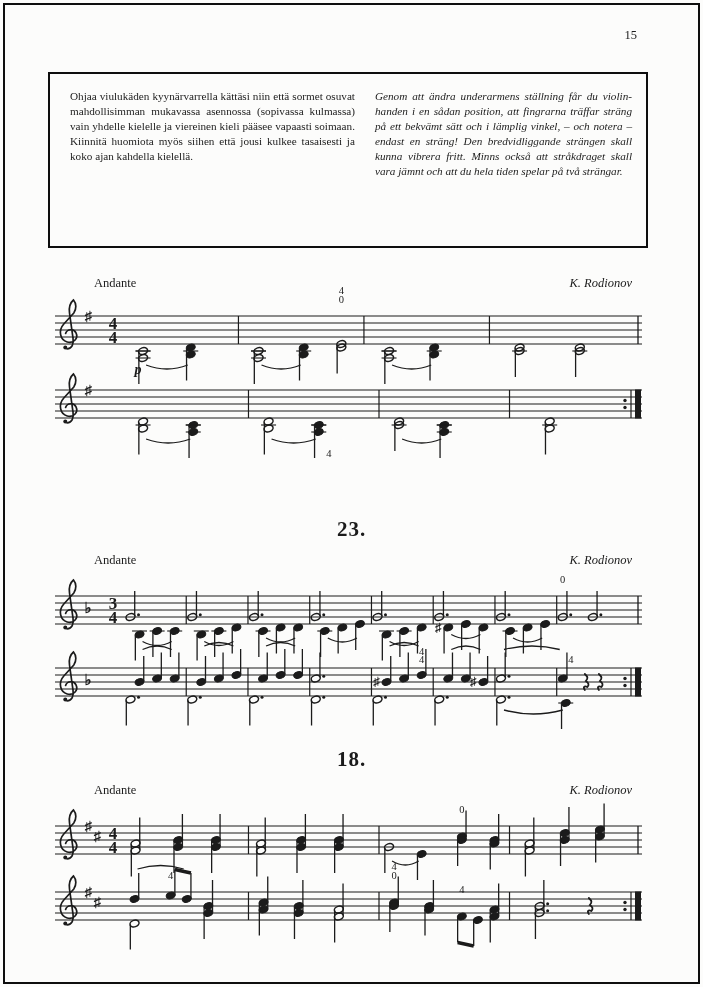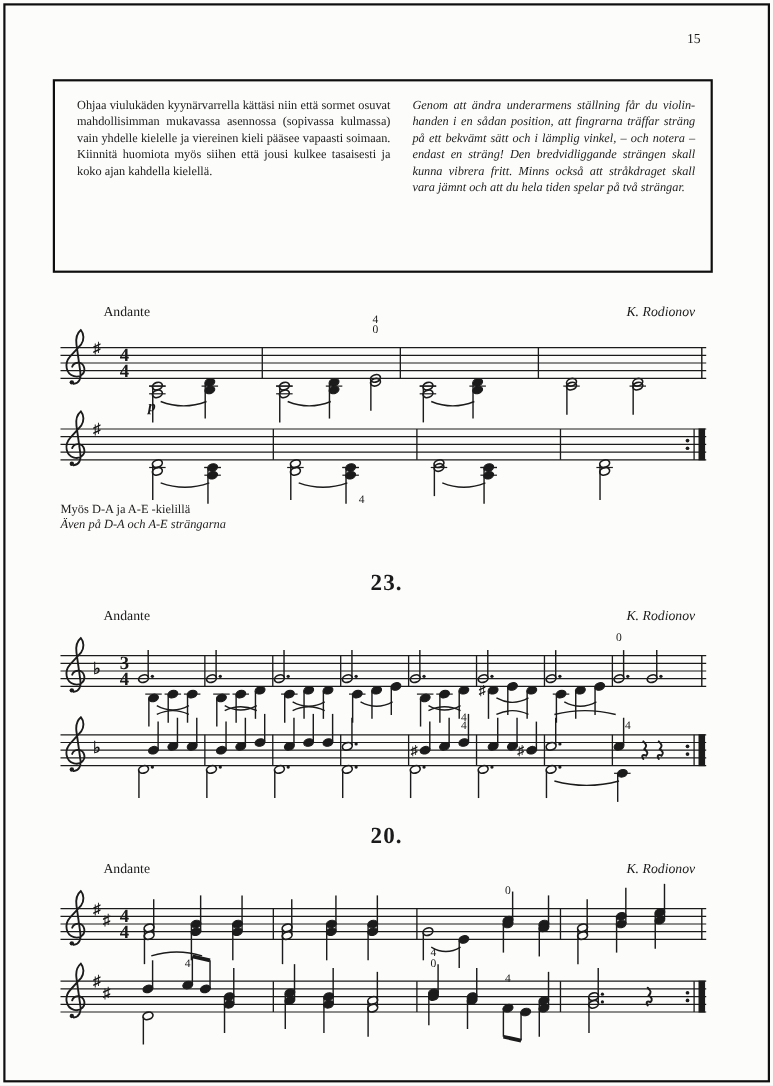--- a/index.html
+++ b/index.html
@@ -162,24 +162,20 @@
         <ellipse cx="499.68" cy="57.5" rx="4.6" ry="3.3" transform="rotate(-18 499.68 57.5)" fill="none" stroke="#1b1b1b" stroke-width="1.5"></ellipse>
         <ellipse cx="499.68" cy="64.5" rx="4.6" ry="3.3" transform="rotate(-18 499.68 64.5)" fill="none" stroke="#1b1b1b" stroke-width="1.5"></ellipse>
         <line x1="492.18" y1="61" x2="507.18" y2="61" stroke="#1b1b1b" stroke-width="1.1"></line>
         <line x1="495.48" y1="58.5" x2="495.48" y2="90.5" stroke="#1b1b1b" stroke-width="1.3"></line>
         <path d="M 96.06 75 Q 118.16 83 140.26 75" fill="none" stroke="#1b1b1b" stroke-width="1.3"></path>
         <path d="M 221.56 75 Q 243.66 83 265.76 75" fill="none" stroke="#1b1b1b" stroke-width="1.3"></path>
         <path d="M 352.08000000000004 75 Q 371.67 83 391.26 75" fill="none" stroke="#1b1b1b" stroke-width="1.3"></path>
         <text x="278.8" y="93" fill="#1b1b1b" font-family="&quot;Liberation Serif&quot;, serif" font-size="10.5" text-anchor="middle">4</text>
       </svg>
     </div>
-  <div class="caption" id="cap22">
-    <div class="fi">Myös D-A ja A-E -kielillä</div>
-    <div class="sv">Även på D-A och A-E strängarna</div>
-  </div>
 
   <div class="h-ex" id="h23">23.</div>
   <div class="meta" id="meta23">
     <span class="tempo">Andante</span>
     <span class="composer">K. Rodionov</span>
   </div>
   <div class="system" id="sys-23-0">
       <svg width="600" height="100" viewBox="0 0 600 100">
         <line x1="5" y1="26" x2="592" y2="26" stroke="#1b1b1b" stroke-width="1.1"></line>
         <line x1="5" y1="33" x2="592" y2="33" stroke="#1b1b1b" stroke-width="1.1"></line>
@@ -382,21 +378,21 @@
         <path d="M 154.292 4 Q 168.86200000000002 -3 183.43200000000002 4" fill="none" stroke="#1b1b1b" stroke-width="1.3"></path>
         <path d="M 216.038 4 Q 230.608 -3 245.17800000000003 4" fill="none" stroke="#1b1b1b" stroke-width="1.3"></path>
         <path d="M 339.53000000000003 4 Q 354.1 -3 368.66999999999996 4" fill="none" stroke="#1b1b1b" stroke-width="1.3"></path>
         <path d="M 401.276 7.5 Q 415.846 0.5 430.416 7.5" fill="none" stroke="#1b1b1b" stroke-width="1.3"></path>
         <path d="M 453.986 7.5 Q 481.859 0.5 509.73199999999997 7.5" fill="none" stroke="#1b1b1b" stroke-width="1.3"></path>
         <path d="M 453.986 68 Q 483.36499999999995 76 512.7439999999999 68" fill="none" stroke="#1b1b1b" stroke-width="1.3"></path>
         <text x="371.66999999999996" y="13" fill="#1b1b1b" font-family="&quot;Liberation Serif&quot;, serif" font-size="10.5" text-anchor="middle">4</text>
       </svg>
     </div>
 
-  <div class="h-ex" id="h24">20.</div>
+  <div class="h-ex" id="h24">18.</div>
   <div class="meta" id="meta24">
     <span class="tempo">Andante</span>
     <span class="composer">K. Rodionov</span>
   </div>
   <div class="system" id="sys-24-0">
       <svg width="600" height="100" viewBox="0 0 600 100">
         <line x1="5" y1="26" x2="592" y2="26" stroke="#1b1b1b" stroke-width="1.1"></line>
         <line x1="5" y1="33" x2="592" y2="33" stroke="#1b1b1b" stroke-width="1.1"></line>
         <line x1="5" y1="40" x2="592" y2="40" stroke="#1b1b1b" stroke-width="1.1"></line>
         <line x1="5" y1="47" x2="592" y2="47" stroke="#1b1b1b" stroke-width="1.1"></line>

